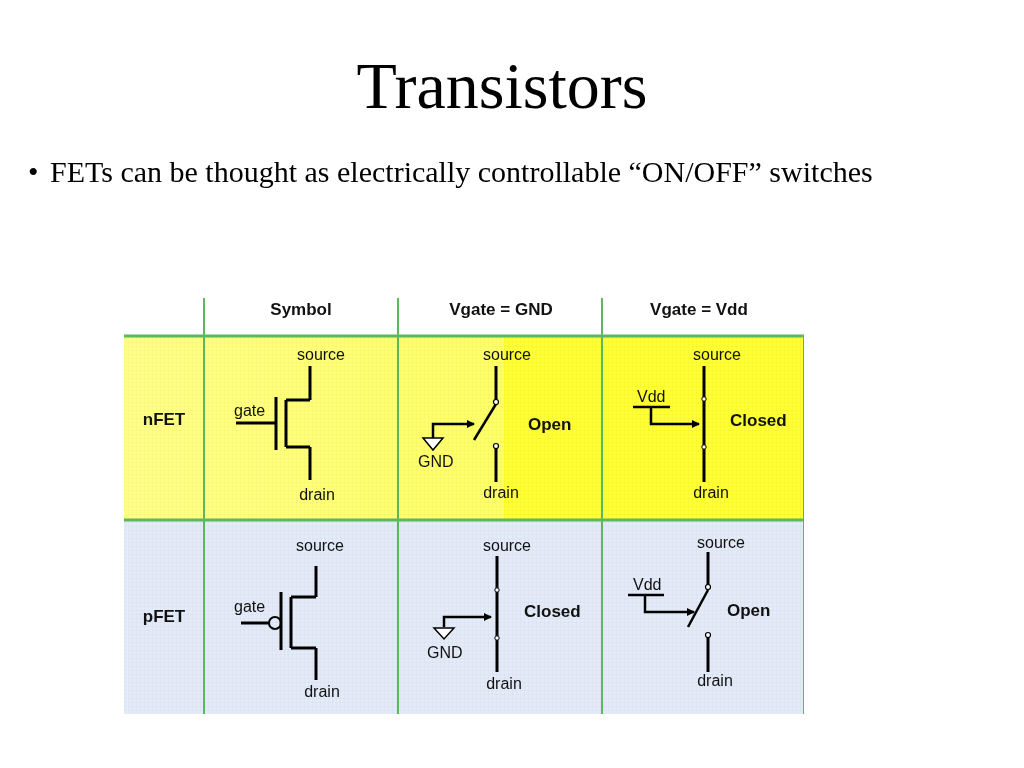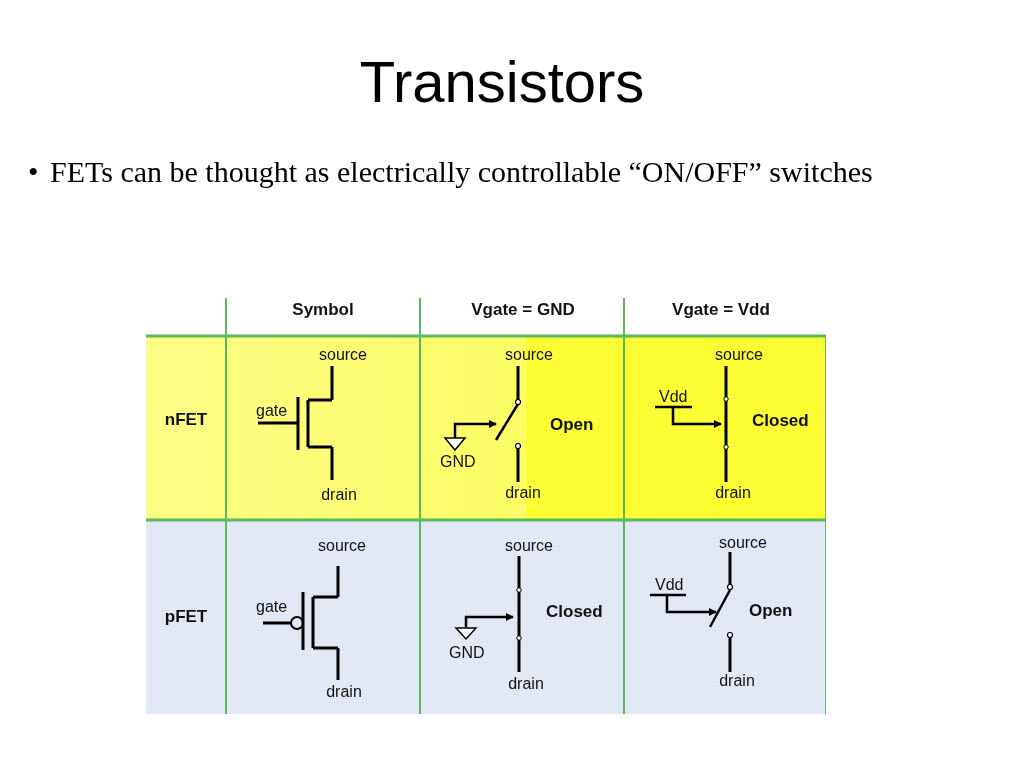--- a/index.html
+++ b/index.html
@@ -1,21 +1,21 @@
 <!DOCTYPE html>
 <html><head>
 <meta charset="utf-8">
 <style>
   html, body { margin:0; padding:0; }
   body { width:1024px; height:768px; background:#ffffff; position:relative; overflow:hidden; font-family:"Liberation Serif", serif; }
-  .title { position:absolute; left:0; top:48px; width:1004px; text-align:center; font-size:58px; color:#000; font-family:Liberation Sans, sans-serif; }
+  .title { position:absolute; left:0; top:48px; width:1004px; text-align:center; font-size:66px; color:#000; font-family:Liberation Serif, serif; }
   .bullet-row { position:absolute; left:28px; top:156px; width:940px; font-size:30px; line-height:32px; color:#000; }
   .bullet-dot { position:absolute; left:0; top:0; }
   .bullet-text { position:absolute; left:22px; top:0; width:880px; }
-  .diagram { position:absolute; left:146px; top:290px; width:556px; height:424px; }
+  .diagram { position:absolute; left:124px; top:290px; width:556px; height:424px; }
   .diagram svg { position:absolute; left:0; top:0; }
   .hdr { font-family:"Liberation Sans", sans-serif; font-weight:bold; font-size:17px; fill:#111; }
   .state { font-family:"Liberation Sans", sans-serif; font-weight:bold; font-size:17px; fill:#111; }
   .small { font-family:"Liberation Sans", sans-serif; font-size:16px; fill:#111; }
 </style>
 </head>
 <body>
 
 <div class="title">Transistors</div>
 

